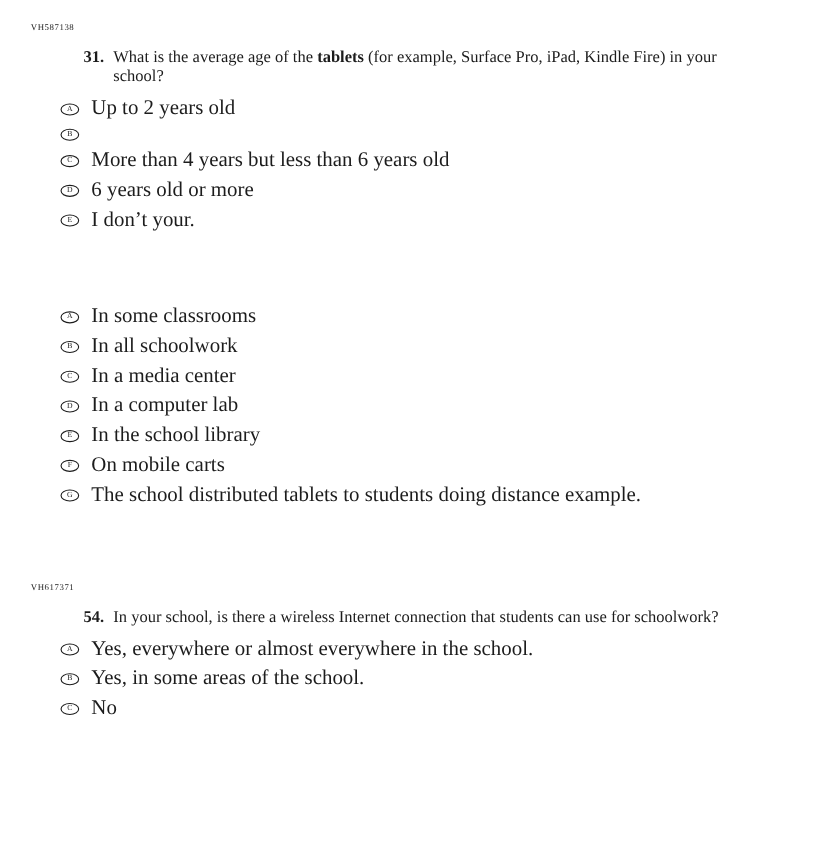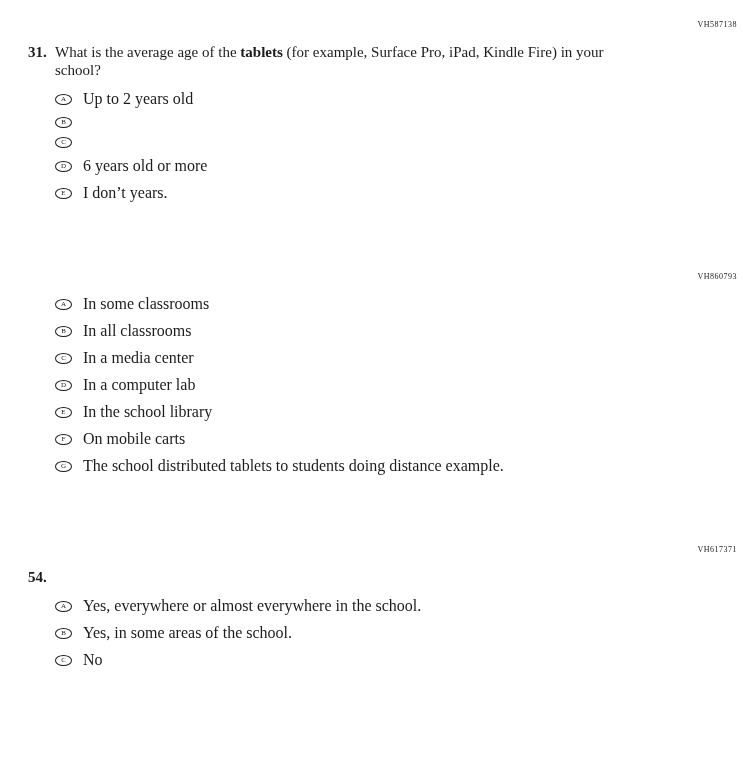--- a/index.html
+++ b/index.html
@@ -11,28 +11,27 @@
     font-family: "Liberation Serif", "DejaVu Serif", serif;
     color: #1c1c1c;
   }
   .page {
     width: 743px;
     height: 766px;
     padding: 20px 6px 0 28px;
   }
   .question + .question { margin-top: 70px; }
   .q-code {
-    text-align: right;
     font-size: 8px;
     letter-spacing: 0.5px;
     line-height: 10px;
     margin-bottom: 13px;
     color: #222;
   }
-  .q-row { display: flex; }
+  .q-row { display: flex; margin-left: 48px; }
   .q-number {
     font-weight: bold;
     font-size: 15px;
     line-height: 18px;
     width: 27px;
     flex-shrink: 0;
   }
   .q-text {
     font-size: 15px;
     line-height: 18px;
@@ -58,21 +57,21 @@
     margin-right: 11px;
   }
   .bubble-letter {
     font-size: 7px;
     line-height: 7px;
     font-family: "Liberation Serif", serif;
     color: #1c1c1c;
     transform: translateY(-0.5px);
   }
   .option-label {
-    font-size: 16px;
+    font-size: 19px;
     line-height: 18px;
   }
 </style>
 </head>
 <body>
 
 <div class="page">
   <div id="questions-root">
   <section class="question">
     <div class="q-code">VH587138</div>
@@ -91,53 +90,53 @@
   <div class="option">
     <span class="bubble">
               <span class="bubble-letter">B</span>
             </span>
   </div>
 
   <div class="option">
     <span class="bubble">
               <span class="bubble-letter">C</span>
             </span>
+    <span class="option-label">More than 4 years but less than 6 years old</span>
   </div>
 
   <div class="option">
     <span class="bubble">
               <span class="bubble-letter">D</span>
             </span>
     <span class="option-label">6 years old or more</span>
   </div>
 
   <div class="option">
     <span class="bubble">
               <span class="bubble-letter">E</span>
             </span>
-    <span class="option-label">I don’t years.</span>
+    <span class="option-label">I don’t your.</span>
   </div>
 </div>
   </section>
 
   <section class="question">
-    <div class="q-code">VH860793</div>
     <div class="options">
   <div class="option">
     <span class="bubble">
               <span class="bubble-letter">A</span>
             </span>
     <span class="option-label">In some classrooms</span>
   </div>
 
   <div class="option">
     <span class="bubble">
               <span class="bubble-letter">B</span>
             </span>
-    <span class="option-label">In all classrooms</span>
+    <span class="option-label">In all schoolwork</span>
   </div>
 
   <div class="option">
     <span class="bubble">
               <span class="bubble-letter">C</span>
             </span>
     <span class="option-label">In a media center</span>
   </div>
 
   <div class="option">
@@ -167,20 +166,21 @@
             </span>
     <span class="option-label">The school distributed tablets to students doing distance example.</span>
   </div>
 </div>
   </section>
 
   <section class="question">
     <div class="q-code">VH617371</div>
     <div class="q-row">
       <div class="q-number">54.</div>
+      <div class="q-text"><span>In your school, is there a wireless Internet connection that students can use for schoolwork?</span></div>
     </div>
     <div class="options">
   <div class="option">
     <span class="bubble">
               <span class="bubble-letter">A</span>
             </span>
     <span class="option-label">Yes, everywhere or almost everywhere in the school.</span>
   </div>
 
   <div class="option">

